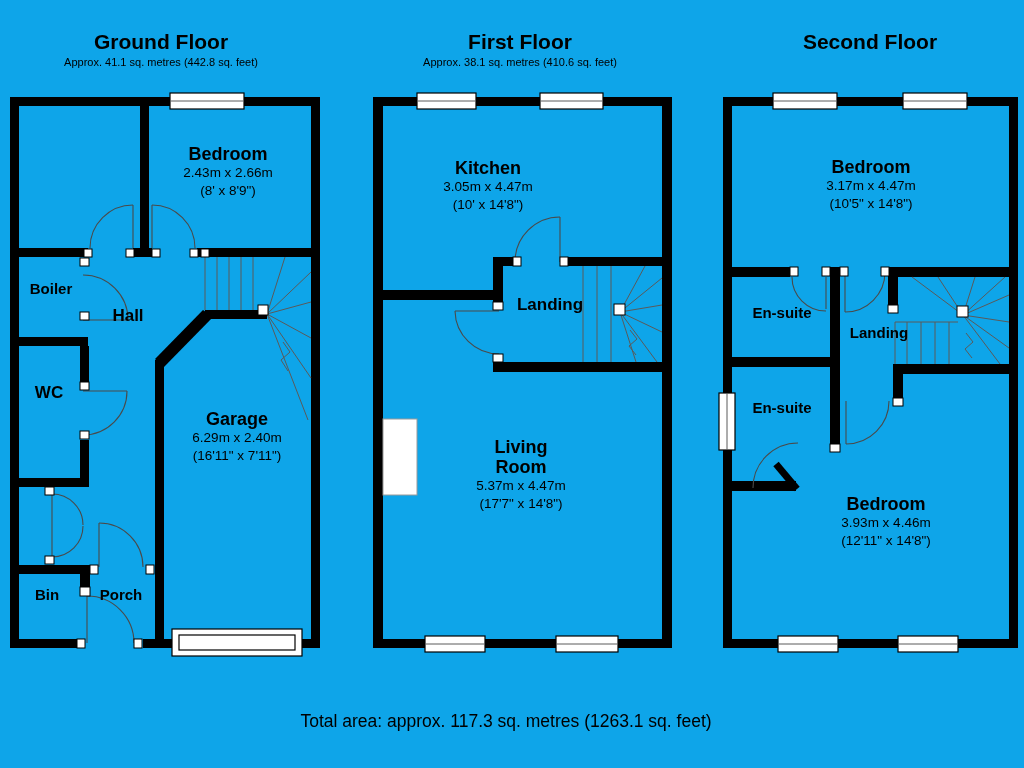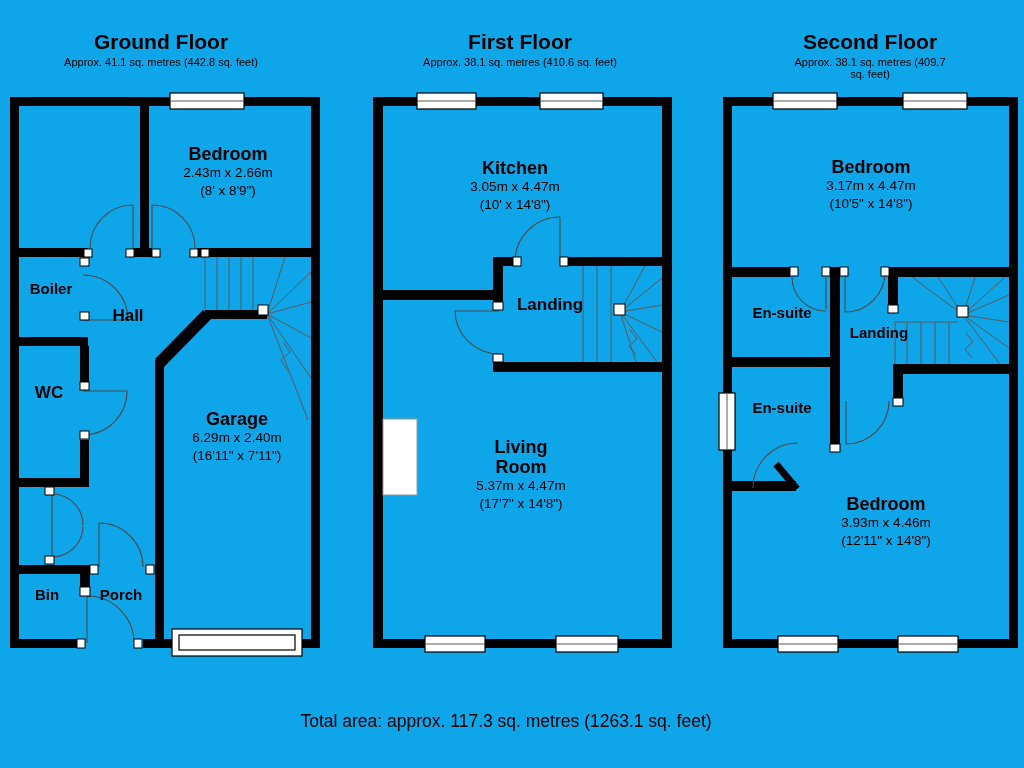--- a/index.html
+++ b/index.html
@@ -242,21 +242,20 @@
   <div class="floor-header" style="left:161px;">
     <span class="t">Ground Floor</span>
     <span class="s">Approx. 41.1 sq. metres (442.8 sq. feet)</span>
   </div>
   <div class="floor-header" style="left:520px;">
     <span class="t">First Floor</span>
     <span class="s">Approx. 38.1 sq. metres (410.6 sq. feet)</span>
   </div>
   <div class="floor-header" style="left:870px;">
     <span class="t">Second Floor</span>
-    <span class="s">Approx. 38.1 sq. metres (409.7 sq. feet)</span>
   </div>
 
   <div class="lbl" style="left:228px;top:172px;">
     <span class="rn">Bedroom</span>
     <span class="dims">2.43m x 2.66m</span>
     <span class="dims">(8' x 8'9")</span>
   </div>
   <div class="lbl" style="left:51px;top:289px;">
     <span class="rn-sm">Boiler</span>
   </div>
@@ -271,21 +270,21 @@
     <span class="dims">6.29m x 2.40m</span>
     <span class="dims">(16'11" x 7'11")</span>
   </div>
   <div class="lbl" style="left:47px;top:595px;">
     <span class="rn-sm">Bin</span>
   </div>
   <div class="lbl" style="left:121px;top:595px;">
     <span class="rn-sm">Porch</span>
   </div>
 
-  <div class="lbl" style="left:515px;top:186px;text-align:center;">
+  <div class="lbl" style="left:488px;top:186px;text-align:center;">
     <span class="rn">Kitchen</span>
     <span class="dims">3.05m x 4.47m</span>
     <span class="dims">(10' x 14'8")</span>
   </div>
   <div class="lbl" style="left:550px;top:305px;">
     <span class="rn-md">Landing</span>
   </div>
   <div class="lbl" style="left:521px;top:469px;">
     <span class="rn wrap" style="width:100px;display:inline-block;margin-top:12px;">Living Room</span>
     <span class="dims">5.37m x 4.47m</span>

